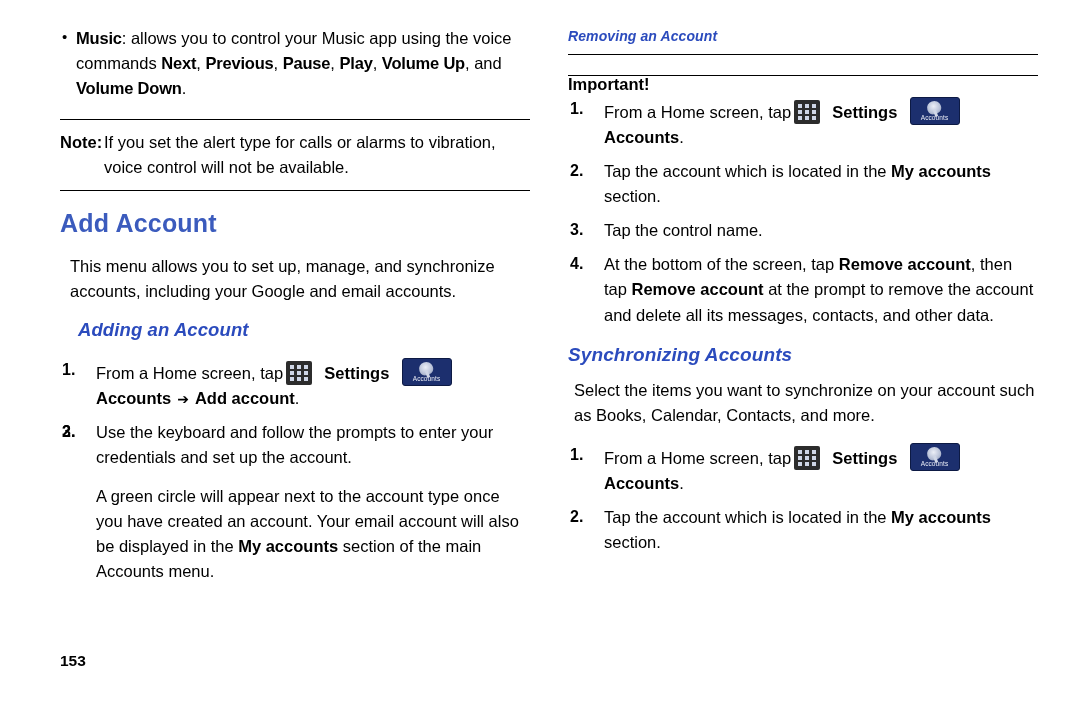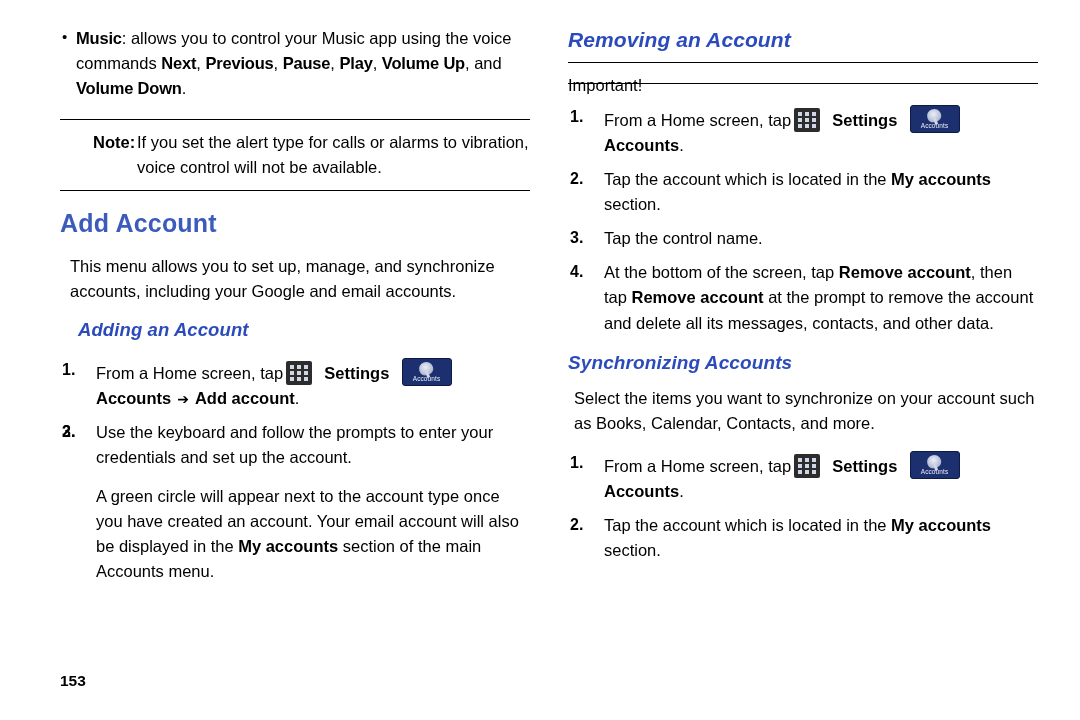--- a/index.html
+++ b/index.html
@@ -69,39 +69,38 @@
     left: 2px;
     top: 0px;
     font-size: 15px;
     line-height: 1.52;
   }
 
   
   .note {
     position: relative;
     padding-left: 44px;
-    margin-left: 33px;
   }
   .note .note-label {
     position: absolute;
     left: 0;
     top: 0;
     font-weight: bold;
   }
 
   
   .important {
     position: relative;
     padding-left: 84px;
   }
   .important .imp-label {
     position: absolute;
     left: 0;
-    top: 0;
-    font-weight: normal;
+    top: 7px;
+    font-weight: bold;
   }
 
   
   .step {
     position: relative;
     padding-left: 36px;
     margin-top: 9px;
   }
   .step .num {
     position: absolute;
@@ -168,21 +167,21 @@
     bottom: 1px;
     text-align: center;
     color: #e9ecf6;
     font-size: 6.5px;
     font-family: "Liberation Sans", sans-serif;
     letter-spacing: 0.1px;
   }
   .pagenum {
     position: absolute;
     left: 60px;
-    top: 672px;
+    top: 652px;
     font-size: 15.5px;
     font-weight: bold;
     text-align: right;
   }
   .indent { margin-left: 36px; }
 </style>
 </head>
 <body>
 
 <div class="page">
@@ -240,21 +239,21 @@
     <div class="body-text" style="margin-left:36px;">
       <span>A green circle will appear next to the account type once you have created an account. Your email account will also be displayed in the </span><b>My accounts</b><span> section of the main Accounts menu.</span>
     </div>
 
   </div>
 
   <div class="col col-right">
 
     <div style="height:28px"></div>
 
-    <div class="heading2" style="font-size:21px;">Removing an Account</div>
+    <div class="heading2" style="font-size:14px;">Removing an Account</div>
 
     <div style="height:10px"></div>
     <hr class="rule">
     <div style="height:10px"></div>
 
     <div class="important body-text">
       <span class="imp-label">Important!</span>
     </div>
 
     <div style="height:10px"></div>

